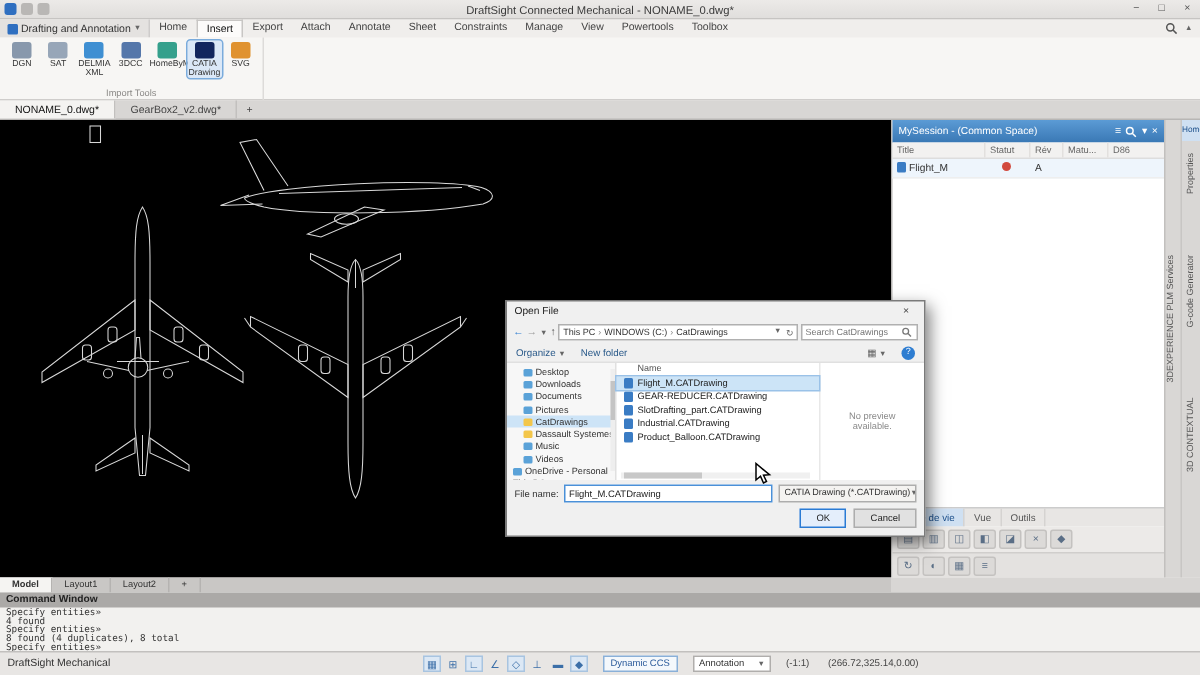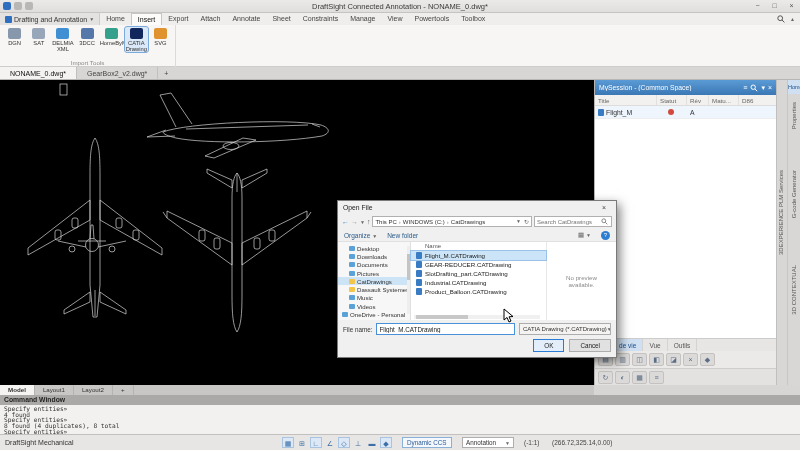--- a/index.html
+++ b/index.html
@@ -144,21 +144,21 @@
 </style>
 </head>
 <body>
 
 <div id="titlebar" class="abs">
   <div class="tb-left">
     <span class="tb-ic app"></span>
     <span class="tb-ic q"></span>
     <span class="tb-ic q"></span>
   </div>
-  <div class="tb-title">DraftSight Connected Annotation - NONAME_0.dwg*</div>
+  <div class="tb-title">DraftSight Connected Mechanical - NONAME_0.dwg*</div>
   <div class="tb-controls">
     <div class="tb-btn">−</div>
     <div class="tb-btn">□</div>
     <div class="tb-btn">×</div>
   </div>
 </div>
 
 <div id="ribbontabs" class="abs">
   <div class="ws-select">
     <span class="ws-ic"></span>

